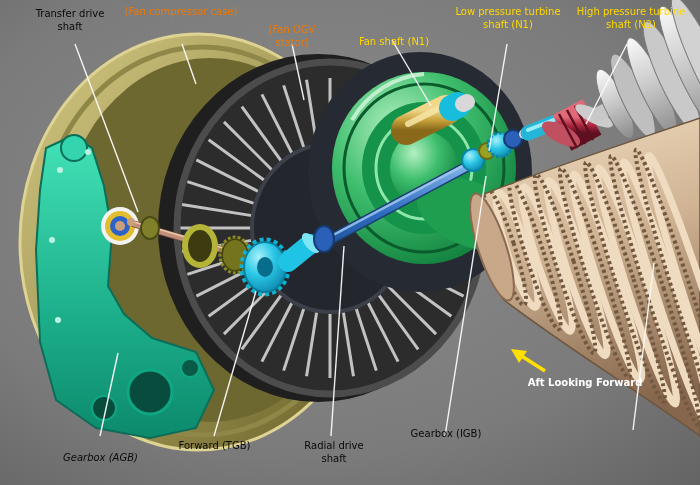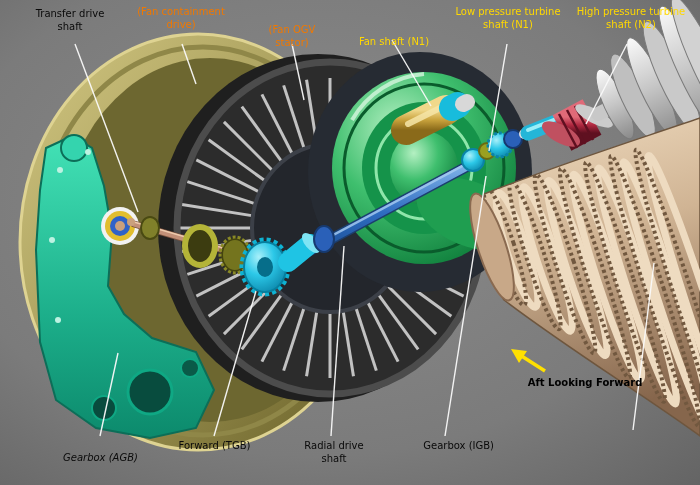--- a/index.html
+++ b/index.html
@@ -10,21 +10,21 @@
   }
   .stage svg{position:absolute;left:0;top:0;z-index:1;}
   .lbl{
     position:absolute;z-index:2;font-size:10px;line-height:1.25;
     text-align:center;white-space:normal;pointer-events:none;
   }
   .lbl.nowrap{white-space:nowrap;}
   .lbl.black{color:#0a0a0a;}
   .lbl.orange{color:#f07800;}
   .lbl.yellow{color:#ffd800;}
-  .lbl.note{color:#000000;font-weight:bold;}
+  .lbl.note{color:#ffffff;font-weight:bold;}
 </style>
 </head>
 <body>
 
 <div class="stage">
 
 <svg width="700" height="485" viewBox="0 0 700 485">
   <defs>
     <radialGradient id="bgGrad" cx="45%" cy="42%" r="80%">
       <stop offset="0%" stop-color="#8b8b8b"></stop>
@@ -271,24 +271,24 @@
     <line x1="633" y1="430" x2="654" y2="263"></line>
   </g>
 
   <g>
     <line x1="545" y1="371" x2="520" y2="355" stroke="#ffe000" stroke-width="3.5"></line>
     <polygon points="511,349 527,351 519,363" fill="#ffe000"></polygon>
   </g>
 </svg>
 
 <div class="lbl black" style="left:28px;  top:8px;  width:84px;">Transfer drive shaft</div>
-<div class="lbl orange" style="left:124px; top:6px;  width:114px;">(Fan containment drive)</div>
+<div class="lbl orange" style="left:124px; top:6px;  width:114px;">(Fan compressor case)</div>
 <div class="lbl orange" style="left:253px; top:24px;  width:78px;">(Fan OGV stator)</div>
 <div class="lbl yellow nowrap" style="left:338px; top:24px; width:112px;margin-top:12px;">Fan shaft (N1)</div>
 <div class="lbl yellow" style="left:448px; top:6px;  width:120px;">Low pressure turbine shaft (N1)</div>
 <div class="lbl yellow" style="left:568px; top:6px;  width:126px;">High pressure turbine shaft (N2)</div>
 <div class="lbl black nowrap" style="left:48px;  top:452px; width:105px;font-style:italic;">Gearbox (AGB)</div>
 <div class="lbl black nowrap" style="left:162px; top:440px; width:105px;">Forward (TGB)</div>
 <div class="lbl black" style="left:296px; top:440px; width:76px;">Radial drive shaft</div>
-<div class="lbl black nowrap" style="left:398px; top:440px; width:96px;text-align:right;">Gearbox (IGB)</div>
+<div class="lbl black nowrap" style="left:398px; top:428px; width:96px;">Gearbox (IGB)</div>
 <div class="lbl note nowrap" style="left:510px; top:377px; width:150px;">Aft Looking Forward</div>
 
 </div>
 
 </body></html>

